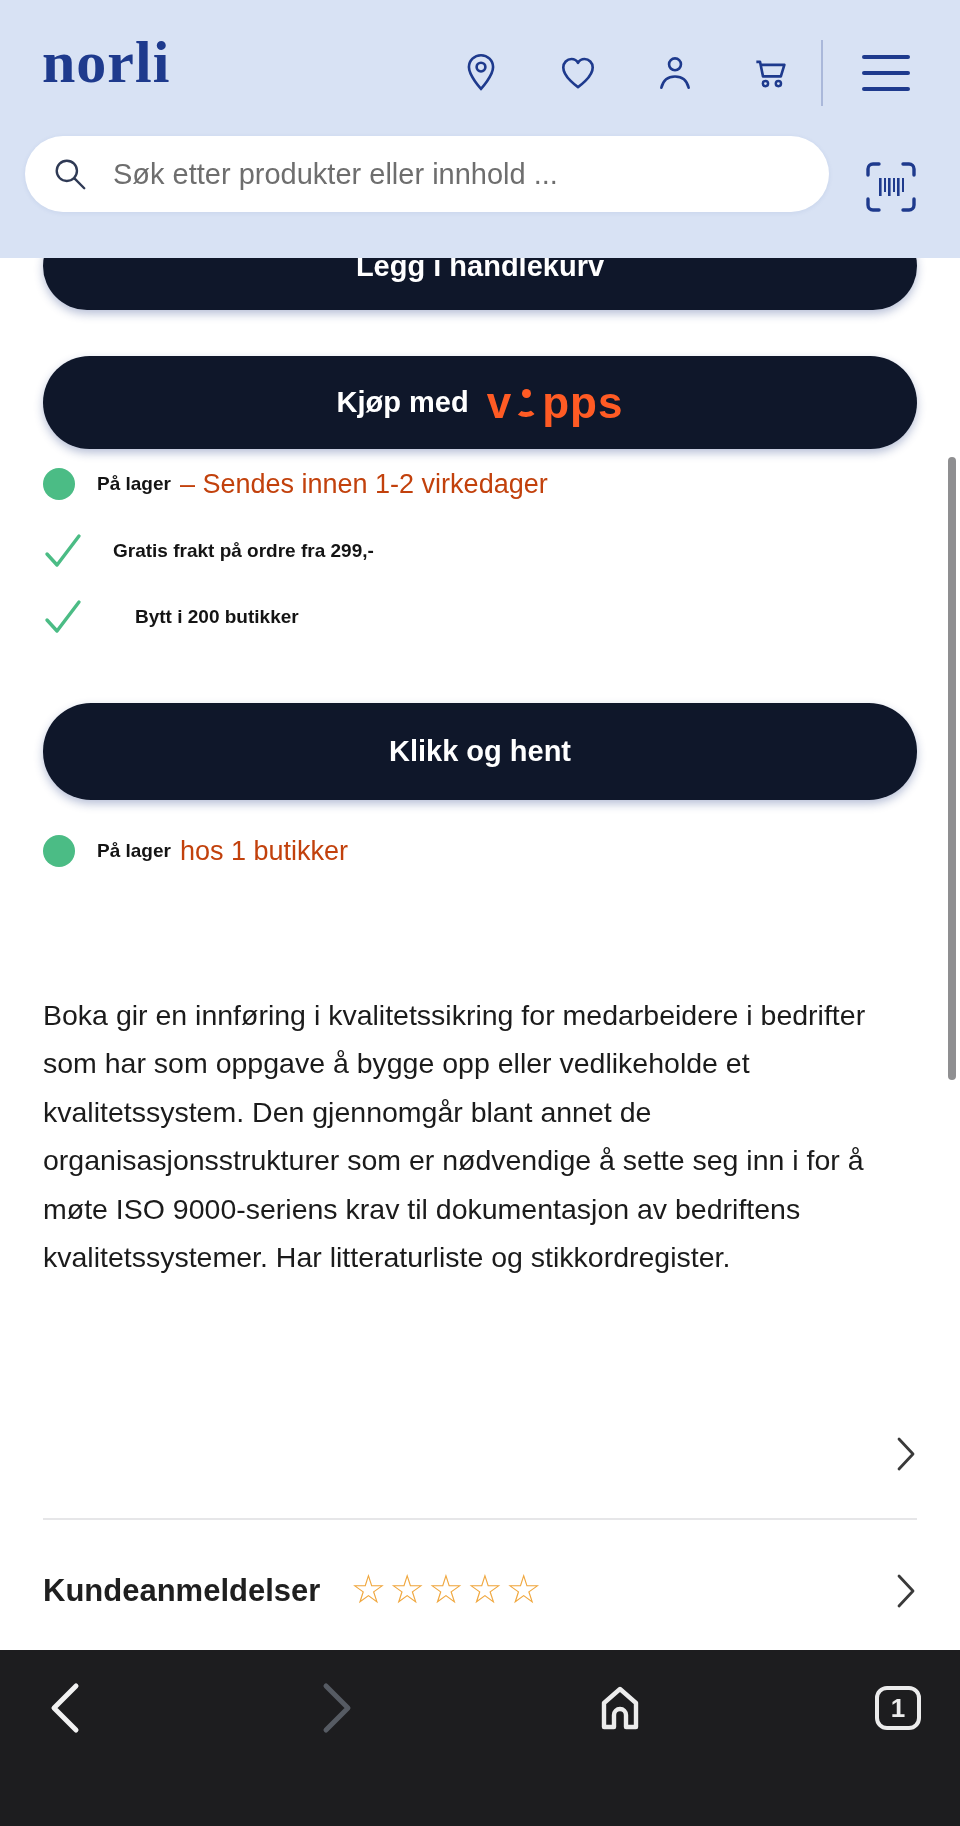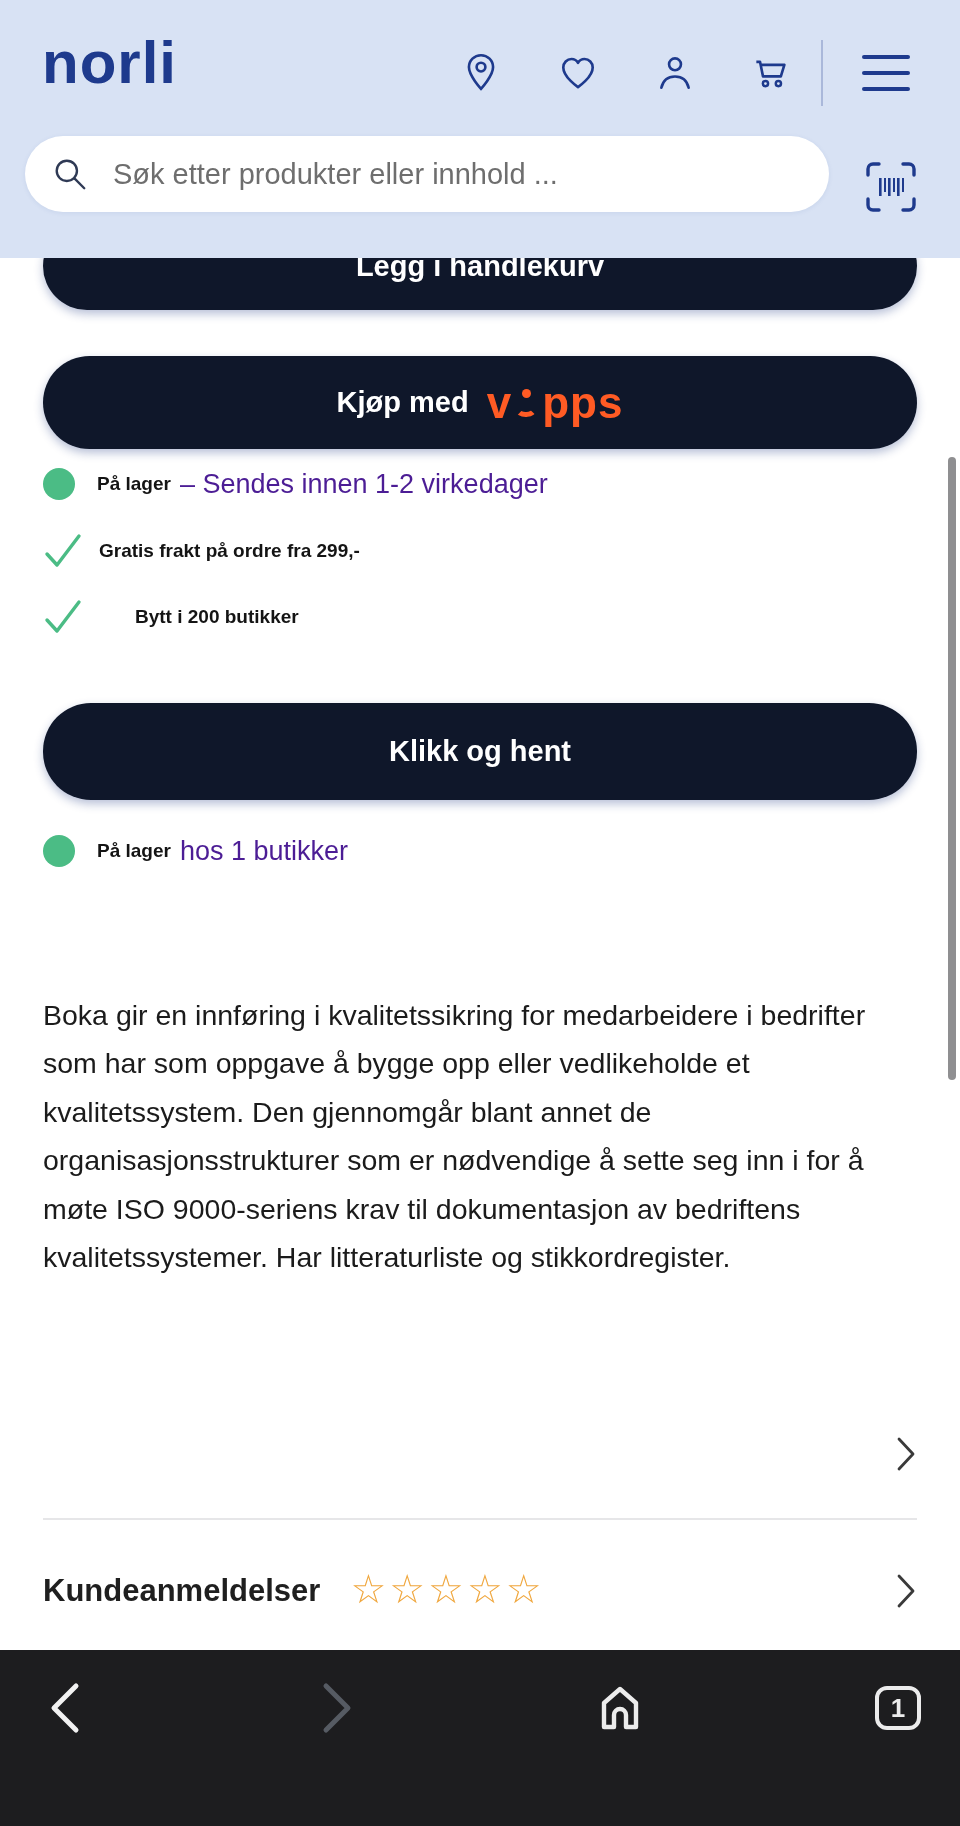--- a/index.html
+++ b/index.html
@@ -8,21 +8,21 @@
     position:relative;width:960px;height:1826px;overflow:hidden;
     background:#ffffff;font-family:"Liberation Sans",sans-serif;color:#1c1c1e;
   }
   
   .header{
     position:absolute;left:0;top:0;width:960px;height:258px;
     background:#d8e2f4;z-index:50;
   }
   .logo{
     position:absolute;left:42px;top:28px;
-    font-family:Liberation Sans, sans-serif;font-weight:700;font-size:60px;
+    font-family:Liberation Serif, serif;font-weight:700;font-size:60px;
     color:#1e3a8d;letter-spacing:1px;
   }
   .hicon{position:absolute;top:50px;width:44px;height:44px;display:flex;align-items:center;justify-content:center;cursor:pointer;}
   .hicon svg{width:42px;height:42px;}
   .pin{left:459px;} .heart{left:556px;} .user{left:653px;} .cart{left:748px;}
   .hdr-divider{position:absolute;left:821px;top:40px;width:2px;height:66px;background:#aab8da;}
   .hamburger{position:absolute;left:860px;top:52px;width:52px;height:42px;display:flex;flex-direction:column;justify-content:space-between;padding:3px 2px;cursor:pointer;}
   .hamburger span{display:block;height:4px;border-radius:2px;background:#1e3a8d;}
   .searchbar{
     position:absolute;left:25px;top:136px;width:804px;height:76px;
@@ -49,27 +49,27 @@
   .btn-click{top:703px;height:97px;border-radius:48px;}
   .vipps{display:flex;align-items:flex-end;color:#ff5b24;font-weight:700;font-size:44px;line-height:1;letter-spacing:1px;}
   .vipps .smiley{position:relative;width:26px;height:40px;margin:0 2px;}
   .vipps .smiley .dot{position:absolute;left:8px;top:4px;width:9px;height:9px;border-radius:50%;background:#ff5b24;}
   .vipps .smiley .smile{
     position:absolute;left:1px;top:16px;width:22px;height:16px;border:5px solid transparent;
     border-bottom-color:#ff5b24;border-radius:50%;transform:rotate(-2deg);
   }
   .staterow{position:absolute;left:43px;display:flex;align-items:center;}
   .row-stock1{top:467px;height:34px;}
-  .row-ship{top:532px;height:38px;}
+  .row-ship{top:532px;height:38px;gap:14px;}
   .row-swap{top:598px;height:38px;gap:36px;}
   .row-stock2{top:834px;height:34px;}
   .gdot{width:32px;height:32px;border-radius:50%;background:#4bbc85;margin-right:22px;flex:0 0 auto;}
   .gcheck{width:40px;height:40px;margin-right:16px;flex:0 0 auto;}
   .staterow .b{font-weight:700;font-size:19px;color:#141414;}
-  .staterow .r{font-weight:400;font-size:27px;color:#4c1d95;margin-left:9px;}
+  .staterow .r{font-weight:400;font-size:27px;color:#c2410c;margin-left:9px;}
   .description{
     position:absolute;left:43px;top:962px;width:878px;
     font-size:28.5px;line-height:48.5px;color:#1b1b1b;font-weight:400;
   }
   .sectionrow{
     position:absolute;left:43px;width:874px;display:flex;align-items:center;cursor:pointer;
   }
   .sec-props{top:1420px;height:68px;}
   .sec-reviews{top:1556px;height:70px;}
   .sectionrow .label{font-weight:700;font-size:31px;color:#1f1f1f;}

